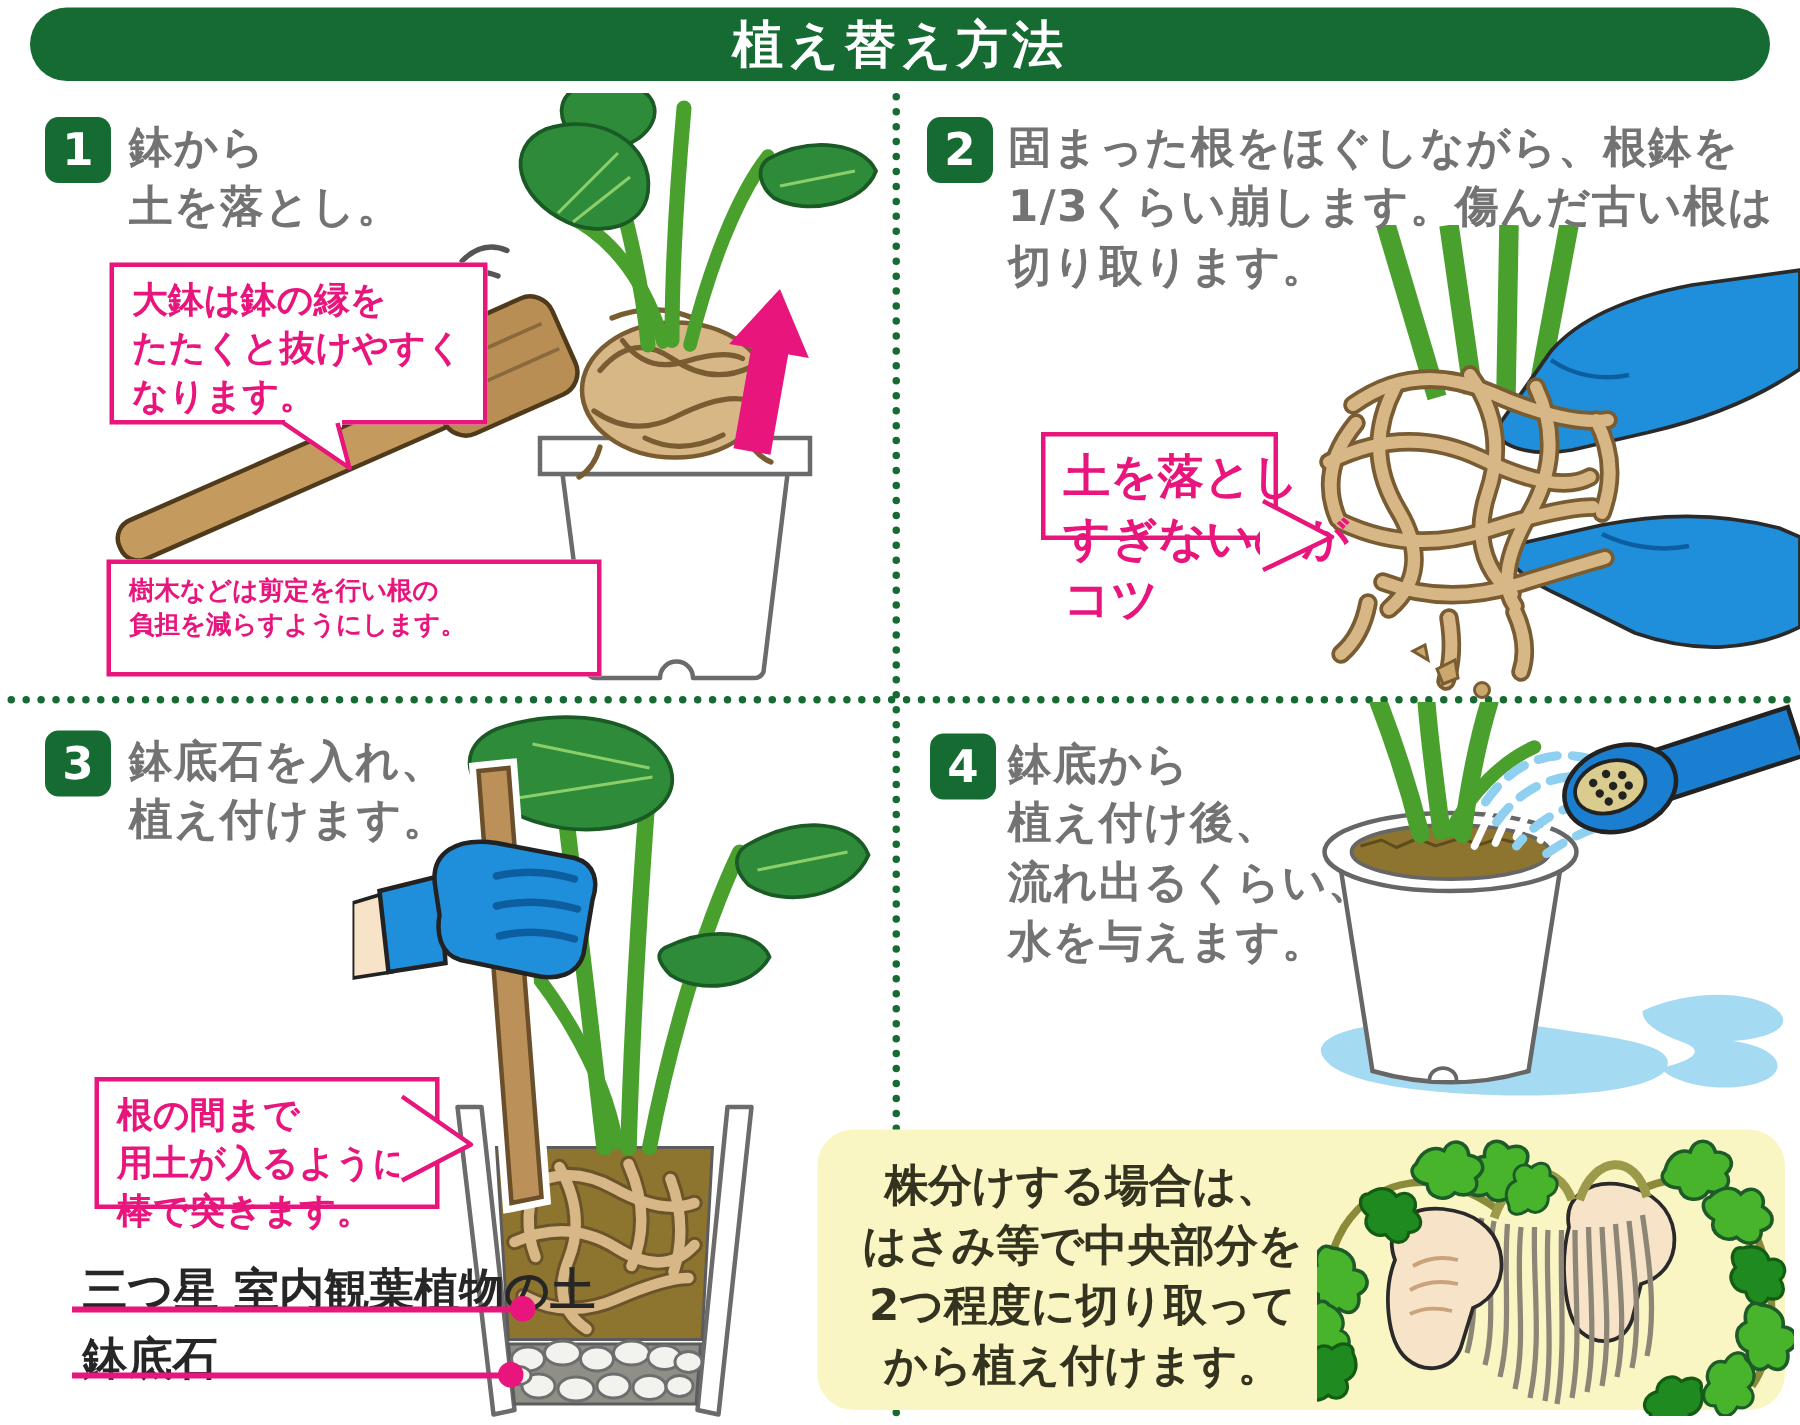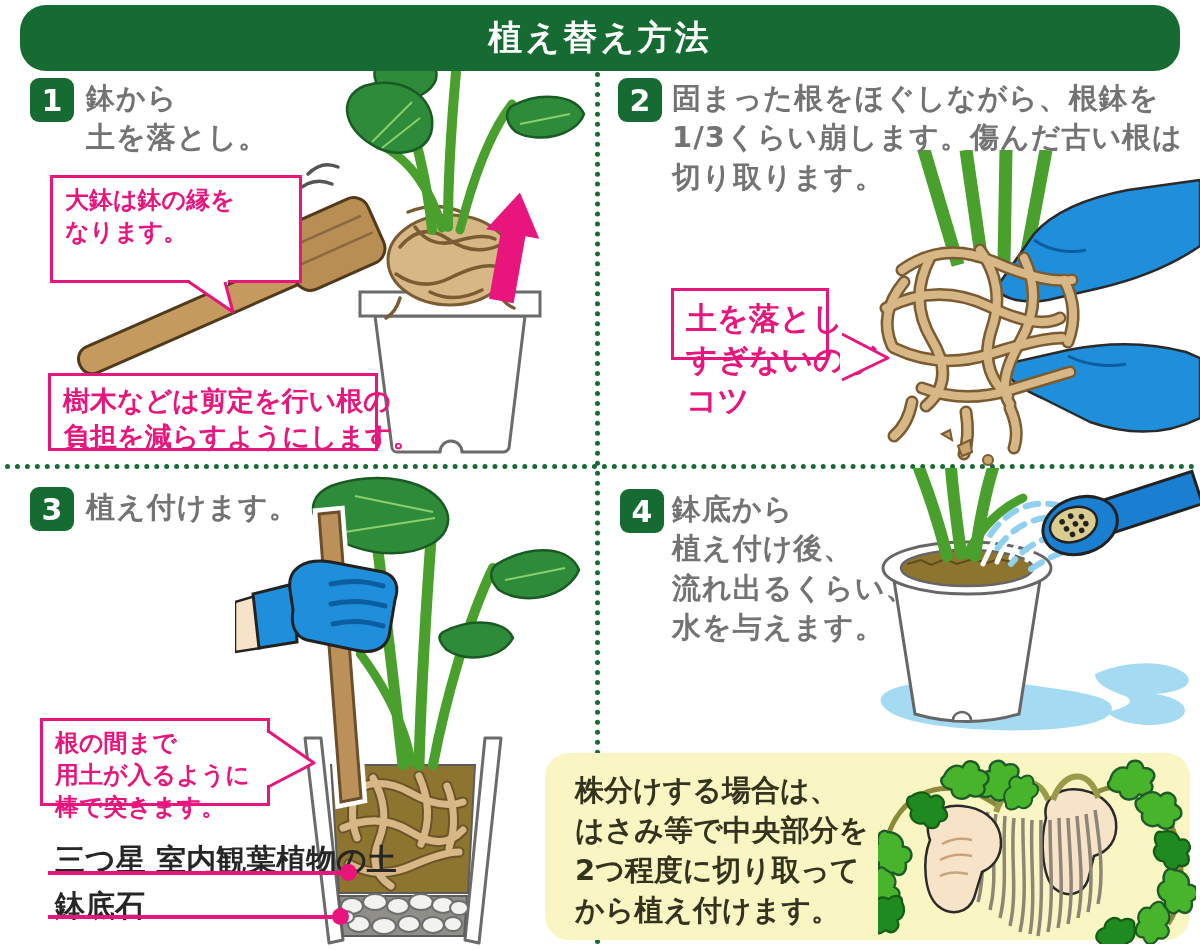--- a/index.html
+++ b/index.html
@@ -1,43 +1,43 @@
 <!DOCTYPE html>
 <html style="--green: #166b33; --pink: #e8157d; --cream: #faf6c3; --glove-blue: #1f8fdc; --soil-brown: #8d742f; --root-tan: #d8b786; --leaf-green: #2e8b3a; --water-blue: #a5daf3; --wood: #bc9059;"><head>
 <meta charset="utf-8">
 <style>
   html,body{margin:0;padding:0;background:#fff;}
   body{width:1200px;height:950px;overflow:hidden;
        font-family:"DejaVu Sans","Liberation Sans",sans-serif;}
   #canvas{position:relative;width:1200px;height:950px;background:#fff;}
   .ill{position:absolute;}
-  .title-bar{position:absolute;left:20px;top:5px;width:1160px;height:66px;
+  .title-bar{position:absolute;left:20px;top:5px;width:1160px;height:49px;
        background:var(--green,#166b33);border-radius:26px;color:#fff;
        font-size:34px;font-weight:700;letter-spacing:3px;
        display:flex;align-items:center;justify-content:center;}
   .divider-v{position:absolute;left:595px;top:62px;height:883px;width:0;
        border-left:5px dotted var(--green,#166b33);}
   .divider-h{position:absolute;left:5px;top:464px;width:1190px;height:0;
        border-top:5px dotted var(--green,#166b33);}
   .badge{position:absolute;width:44px;height:44px;background:var(--green,#166b33);
        border-radius:9px;color:#fff;font-size:30px;font-weight:700;
        display:flex;align-items:center;justify-content:center;}
   .step-text{position:absolute;font-size:29px;font-weight:700;color:#737373;
        line-height:1.36;letter-spacing:1px;white-space:nowrap;}
   .pink-box{position:absolute;box-sizing:border-box;border:3px solid var(--pink,#e8157d);
        background:#fff;color:var(--pink,#e8157d);font-size:24px;font-weight:700;
-       line-height:1.33;padding:7px 12px;white-space:nowrap;}
+       line-height:1.33;padding:7px 12px;white-space:nowrap;margin-left:23px;}
   .leader{position:absolute;height:4px;background:var(--pink,#e8157d);}
   .leader-dot{position:absolute;width:17px;height:17px;border-radius:50%;
        background:var(--pink,#e8157d);}
   .part-label{position:absolute;font-size:30px;font-weight:700;color:#262626;white-space:nowrap;}
   .cream-box{position:absolute;left:545px;top:753px;width:645px;height:187px;
        border-radius:24px;background:var(--cream,#faf6c3);}
   .cream-text{position:absolute;left:575px;top:770px;font-size:29px;font-weight:700;
-       color:#33331f;line-height:1.38;white-space:nowrap;}
+       color:#33331f;line-height:1.38;white-space:nowrap;text-align:center;}
   .tail{position:absolute;}
   .root-o{fill:none;stroke:#7a5c33;stroke-width:13;stroke-linecap:round;}
   .root-i{fill:none;stroke:#d8b786;stroke-width:8;stroke-linecap:round;}
   .root-o3{fill:none;stroke:#6b5429;stroke-width:11;stroke-linecap:round;}
   .root-i3{fill:none;stroke:#d8b786;stroke-width:7;stroke-linecap:round;}
   .stem{fill:none;stroke:#4aa02c;stroke-linecap:round;}
   .leaf{fill:#2e8b3a;stroke:#1a5a24;stroke-width:2.5;}
   .vein{fill:none;stroke:#8ccf6a;stroke-width:2;}
   .ivy-leaf{fill:#47b42c;stroke:#1d5c28;stroke-width:2;}
   .ivy-leaf-dk{fill:#1f8a1f;stroke:#145c14;stroke-width:2;}
@@ -342,39 +342,41 @@
   <div class="step-text" style="left:86px;top:79px">
     <div>鉢から</div>
     <div>土を落とし。</div>
   </div>
   <div class="step-text" style="left:672px;top:79px">
     <div>固まった根をほぐしながら、根鉢を</div>
     <div>1/3くらい崩します。傷んだ古い根は</div>
     <div>切り取ります。</div>
   </div>
   <div class="step-text" style="left:86px;top:488px">
+    <div>鉢底石を入れ、</div>
     <div>植え付けます。</div>
   </div>
   <div class="step-text" style="left:672px;top:490px">
     <div>鉢底から</div>
     <div>植え付け後、</div>
     <div>流れ出るくらい、</div>
     <div>水を与えます。</div>
   </div>
 
   <div class="pink-box" style="left:50px;top:175px;width:252px;height:108px">
     <div>大鉢は鉢の縁を</div>
+    <div>たたくと抜けやすく</div>
     <div>なります。</div>
   </div>
   <svg class="tail" style="left:185px;top:280px" width="70" height="38" viewBox="0 0 70 38">
     <rect x="5" y="0" width="38" height="5" fill="#fff"></rect>
     <path d="M4,2 L48,32 L40,2" fill="#fff" stroke="#e8157d" stroke-width="3" stroke-linejoin="round"></path>
   </svg>
 
-  <div class="pink-box" style="left:48px;top:373px;width:330px;height:78px;font-size:27px">
+  <div class="pink-box" style="left:48px;top:373px;width:330px;height:78px;font-size:17px">
     <div>樹木などは剪定を行い根の</div>
     <div>負担を減らすようにします。</div>
   </div>
 
   <div class="pink-box" style="left:671px;top:288px;width:158px;height:72px;font-size:31px">
     <div>土を落とし</div>
     <div>すぎないのが</div>
     <div>コツ</div>
   </div>
   <svg class="tail" style="left:840px;top:330px" width="52" height="54" viewBox="0 0 52 54">

